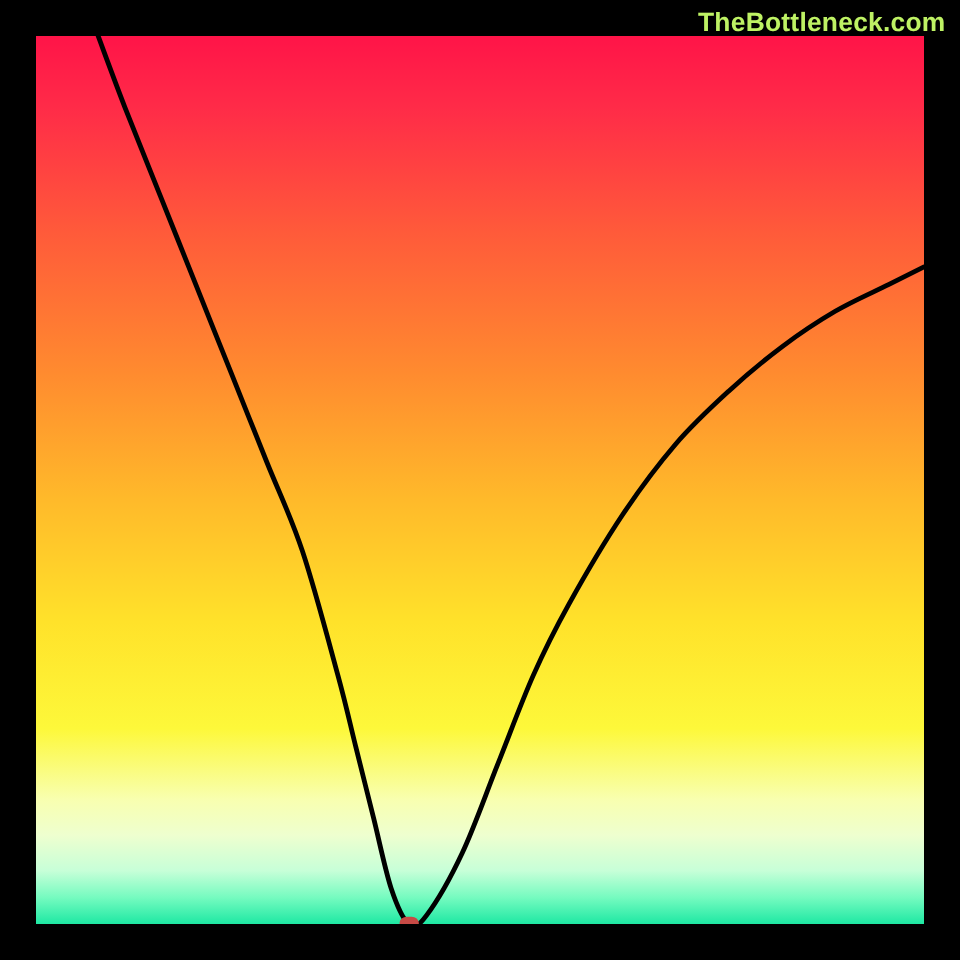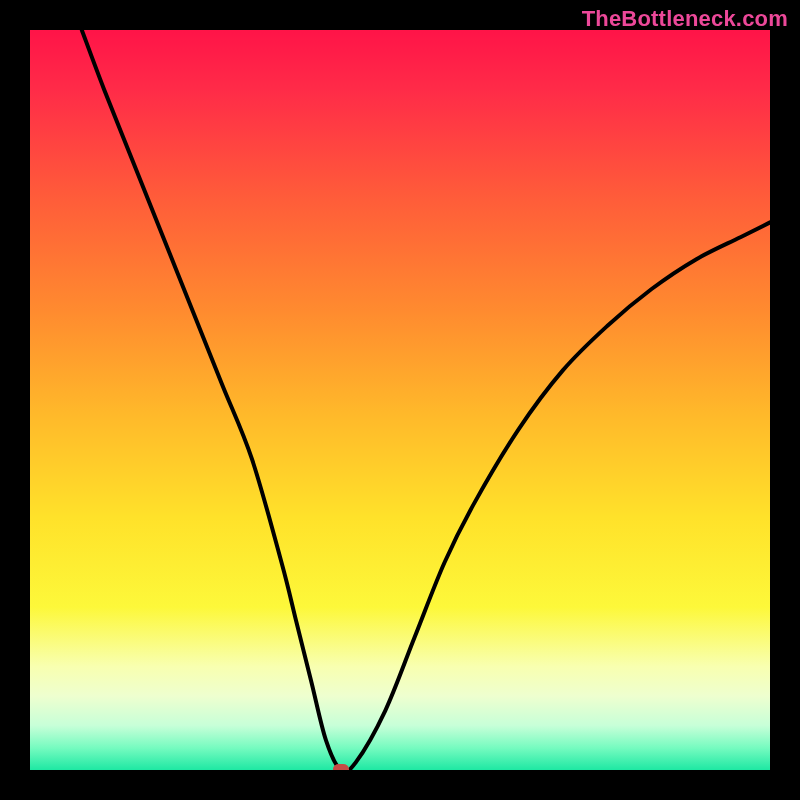--- a/index.html
+++ b/index.html
@@ -16,21 +16,21 @@
     left: 0;
     top: 0;
     width: 800px;
     height: 800px;
     background: #000;
   }
   .watermark {
     position: absolute;
     top: 6px;
     right: 12px;
-    color: #ec4899;
+    color: #bef264;
     font-size: 22px;
     font-weight: 600;
     letter-spacing: 0.2px;
     user-select: none;
   }
   .plot-area {
     position: absolute;
     left: 30px;
     top: 30px;
     width: 740px;

